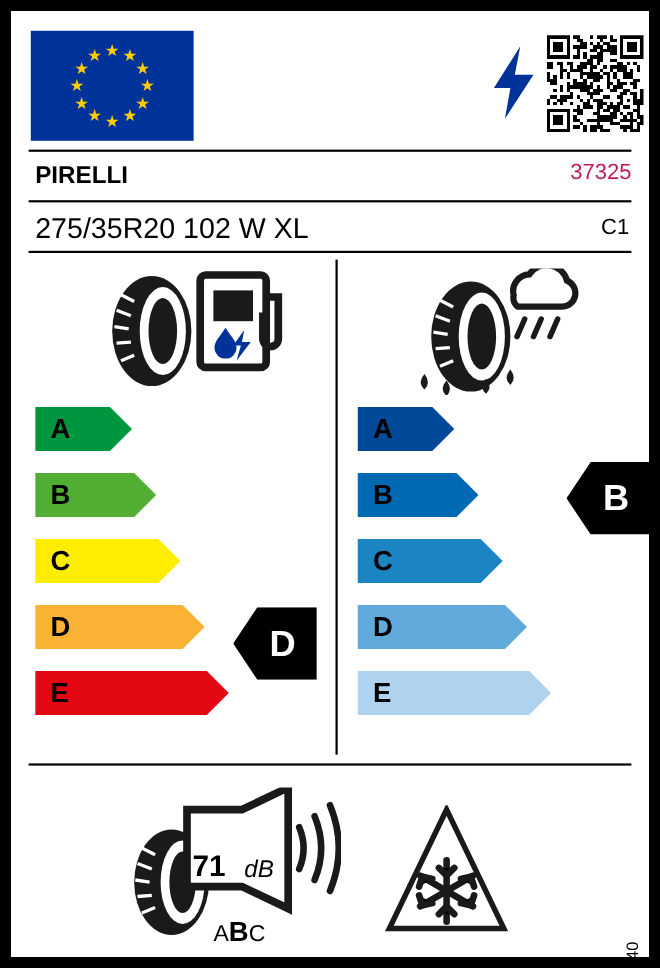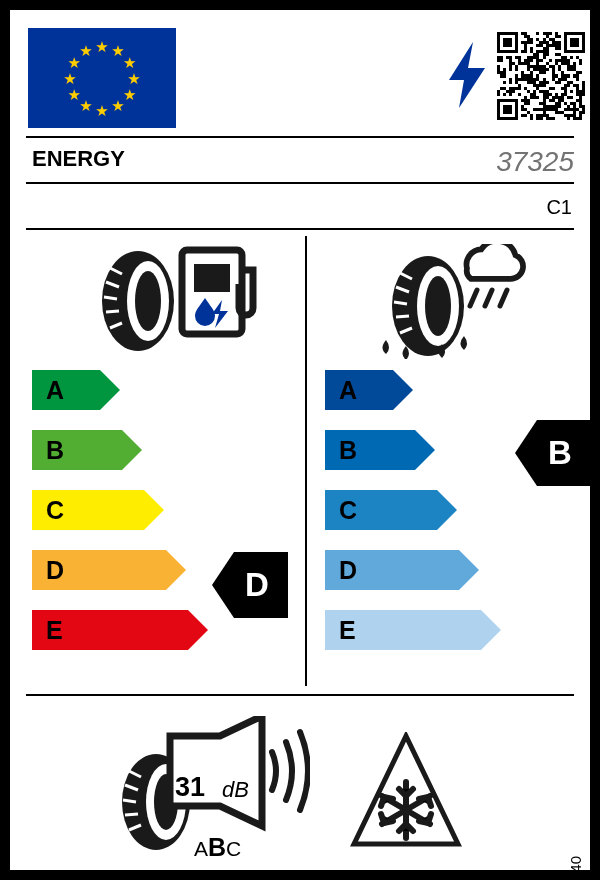--- a/index.html
+++ b/index.html
@@ -82,23 +82,22 @@
     left: 22px;
     top: 136px;
     font-size: 22px;
     font-weight: bold;
     color: #000;
   }
   .sku {
     position: absolute;
     right: 16px;
     top: 136px;
-    font-size: 28px;
-    color: #737373;
-    font-style: italic;
+    font-size: 20px;
+    color: #be185d;
   }
   .tyre-size {
     position: absolute;
     left: 22px;
     top: 182px;
     font-size: 26px;
     color: #000;
   }
   .class-code {
     position: absolute;
@@ -214,22 +213,23 @@
         <path d="M0 0h1v1h-1zM1 0h1v1h-1zM2 0h1v1h-1zM3 0h1v1h-1zM4 0h1v1h-1zM5 0h1v1h-1zM6 0h1v1h-1zM8 0h1v1h-1zM9 0h1v1h-1zM13 0h1v1h-1zM15 0h1v1h-1zM16 0h1v1h-1zM17 0h1v1h-1zM19 0h1v1h-1zM22 0h1v1h-1zM23 0h1v1h-1zM24 0h1v1h-1zM25 0h1v1h-1zM26 0h1v1h-1zM27 0h1v1h-1zM28 0h1v1h-1zM0 1h1v1h-1zM6 1h1v1h-1zM9 1h1v1h-1zM10 1h1v1h-1zM16 1h1v1h-1zM19 1h1v1h-1zM20 1h1v1h-1zM22 1h1v1h-1zM28 1h1v1h-1zM0 2h1v1h-1zM2 2h1v1h-1zM3 2h1v1h-1zM4 2h1v1h-1zM6 2h1v1h-1zM10 2h1v1h-1zM11 2h1v1h-1zM13 2h1v1h-1zM15 2h1v1h-1zM17 2h1v1h-1zM18 2h1v1h-1zM22 2h1v1h-1zM24 2h1v1h-1zM25 2h1v1h-1zM26 2h1v1h-1zM28 2h1v1h-1zM0 3h1v1h-1zM2 3h1v1h-1zM3 3h1v1h-1zM4 3h1v1h-1zM6 3h1v1h-1zM8 3h1v1h-1zM9 3h1v1h-1zM10 3h1v1h-1zM11 3h1v1h-1zM14 3h1v1h-1zM15 3h1v1h-1zM16 3h1v1h-1zM18 3h1v1h-1zM19 3h1v1h-1zM20 3h1v1h-1zM22 3h1v1h-1zM24 3h1v1h-1zM25 3h1v1h-1zM26 3h1v1h-1zM28 3h1v1h-1zM0 4h1v1h-1zM2 4h1v1h-1zM3 4h1v1h-1zM4 4h1v1h-1zM6 4h1v1h-1zM9 4h1v1h-1zM13 4h1v1h-1zM14 4h1v1h-1zM16 4h1v1h-1zM17 4h1v1h-1zM18 4h1v1h-1zM19 4h1v1h-1zM20 4h1v1h-1zM22 4h1v1h-1zM24 4h1v1h-1zM25 4h1v1h-1zM26 4h1v1h-1zM28 4h1v1h-1zM0 5h1v1h-1zM6 5h1v1h-1zM9 5h1v1h-1zM11 5h1v1h-1zM15 5h1v1h-1zM16 5h1v1h-1zM19 5h1v1h-1zM20 5h1v1h-1zM22 5h1v1h-1zM28 5h1v1h-1zM0 6h1v1h-1zM1 6h1v1h-1zM2 6h1v1h-1zM3 6h1v1h-1zM4 6h1v1h-1zM5 6h1v1h-1zM6 6h1v1h-1zM8 6h1v1h-1zM9 6h1v1h-1zM11 6h1v1h-1zM13 6h1v1h-1zM14 6h1v1h-1zM15 6h1v1h-1zM16 6h1v1h-1zM22 6h1v1h-1zM23 6h1v1h-1zM24 6h1v1h-1zM25 6h1v1h-1zM26 6h1v1h-1zM27 6h1v1h-1zM28 6h1v1h-1zM12 7h1v1h-1zM13 7h1v1h-1zM15 7h1v1h-1zM16 7h1v1h-1zM19 7h1v1h-1zM20 7h1v1h-1zM0 8h1v1h-1zM1 8h1v1h-1zM3 8h1v1h-1zM4 8h1v1h-1zM6 8h1v1h-1zM7 8h1v1h-1zM10 8h1v1h-1zM11 8h1v1h-1zM12 8h1v1h-1zM13 8h1v1h-1zM15 8h1v1h-1zM21 8h1v1h-1zM22 8h1v1h-1zM24 8h1v1h-1zM26 8h1v1h-1zM0 9h1v1h-1zM1 9h1v1h-1zM4 9h1v1h-1zM7 9h1v1h-1zM9 9h1v1h-1zM10 9h1v1h-1zM11 9h1v1h-1zM13 9h1v1h-1zM14 9h1v1h-1zM17 9h1v1h-1zM19 9h1v1h-1zM20 9h1v1h-1zM21 9h1v1h-1zM22 9h1v1h-1zM23 9h1v1h-1zM27 9h1v1h-1zM4 10h1v1h-1zM5 10h1v1h-1zM7 10h1v1h-1zM8 10h1v1h-1zM9 10h1v1h-1zM10 10h1v1h-1zM13 10h1v1h-1zM16 10h1v1h-1zM19 10h1v1h-1zM21 10h1v1h-1zM22 10h1v1h-1zM23 10h1v1h-1zM25 10h1v1h-1zM27 10h1v1h-1zM0 11h1v1h-1zM4 11h1v1h-1zM6 11h1v1h-1zM10 11h1v1h-1zM11 11h1v1h-1zM12 11h1v1h-1zM13 11h1v1h-1zM14 11h1v1h-1zM15 11h1v1h-1zM17 11h1v1h-1zM18 11h1v1h-1zM20 11h1v1h-1zM23 11h1v1h-1zM24 11h1v1h-1zM25 11h1v1h-1zM0 12h1v1h-1zM2 12h1v1h-1zM4 12h1v1h-1zM6 12h1v1h-1zM10 12h1v1h-1zM12 12h1v1h-1zM13 12h1v1h-1zM14 12h1v1h-1zM15 12h1v1h-1zM16 12h1v1h-1zM18 12h1v1h-1zM20 12h1v1h-1zM23 12h1v1h-1zM24 12h1v1h-1zM25 12h1v1h-1zM0 13h1v1h-1zM1 13h1v1h-1zM2 13h1v1h-1zM8 13h1v1h-1zM11 13h1v1h-1zM14 13h1v1h-1zM15 13h1v1h-1zM18 13h1v1h-1zM21 13h1v1h-1zM26 13h1v1h-1zM27 13h1v1h-1zM1 14h1v1h-1zM2 14h1v1h-1zM6 14h1v1h-1zM8 14h1v1h-1zM9 14h1v1h-1zM10 14h1v1h-1zM11 14h1v1h-1zM13 14h1v1h-1zM18 14h1v1h-1zM19 14h1v1h-1zM21 14h1v1h-1zM22 14h1v1h-1zM23 14h1v1h-1zM25 14h1v1h-1zM26 14h1v1h-1zM4 15h1v1h-1zM6 15h1v1h-1zM7 15h1v1h-1zM8 15h1v1h-1zM9 15h1v1h-1zM10 15h1v1h-1zM11 15h1v1h-1zM12 15h1v1h-1zM13 15h1v1h-1zM15 15h1v1h-1zM18 15h1v1h-1zM20 15h1v1h-1zM21 15h1v1h-1zM22 15h1v1h-1zM26 15h1v1h-1zM2 16h1v1h-1zM4 16h1v1h-1zM6 16h1v1h-1zM10 16h1v1h-1zM11 16h1v1h-1zM12 16h1v1h-1zM14 16h1v1h-1zM15 16h1v1h-1zM16 16h1v1h-1zM19 16h1v1h-1zM20 16h1v1h-1zM23 16h1v1h-1zM24 16h1v1h-1zM28 16h1v1h-1zM7 17h1v1h-1zM12 17h1v1h-1zM13 17h1v1h-1zM14 17h1v1h-1zM15 17h1v1h-1zM22 17h1v1h-1zM23 17h1v1h-1zM25 17h1v1h-1zM26 17h1v1h-1zM28 17h1v1h-1zM1 18h1v1h-1zM2 18h1v1h-1zM4 18h1v1h-1zM5 18h1v1h-1zM6 18h1v1h-1zM7 18h1v1h-1zM9 18h1v1h-1zM13 18h1v1h-1zM17 18h1v1h-1zM18 18h1v1h-1zM21 18h1v1h-1zM22 18h1v1h-1zM26 18h1v1h-1zM28 18h1v1h-1zM0 19h1v1h-1zM3 19h1v1h-1zM4 19h1v1h-1zM5 19h1v1h-1zM10 19h1v1h-1zM12 19h1v1h-1zM14 19h1v1h-1zM15 19h1v1h-1zM16 19h1v1h-1zM22 19h1v1h-1zM24 19h1v1h-1zM26 19h1v1h-1zM27 19h1v1h-1zM28 19h1v1h-1zM0 20h1v1h-1zM2 20h1v1h-1zM4 20h1v1h-1zM7 20h1v1h-1zM11 20h1v1h-1zM12 20h1v1h-1zM15 20h1v1h-1zM16 20h1v1h-1zM17 20h1v1h-1zM19 20h1v1h-1zM21 20h1v1h-1zM22 20h1v1h-1zM26 20h1v1h-1zM27 20h1v1h-1zM28 20h1v1h-1zM9 21h1v1h-1zM11 21h1v1h-1zM12 21h1v1h-1zM13 21h1v1h-1zM15 21h1v1h-1zM16 21h1v1h-1zM18 21h1v1h-1zM19 21h1v1h-1zM20 21h1v1h-1zM21 21h1v1h-1zM23 21h1v1h-1zM24 21h1v1h-1zM27 21h1v1h-1zM0 22h1v1h-1zM1 22h1v1h-1zM2 22h1v1h-1zM3 22h1v1h-1zM4 22h1v1h-1zM5 22h1v1h-1zM6 22h1v1h-1zM8 22h1v1h-1zM9 22h1v1h-1zM10 22h1v1h-1zM15 22h1v1h-1zM17 22h1v1h-1zM18 22h1v1h-1zM20 22h1v1h-1zM21 22h1v1h-1zM26 22h1v1h-1zM27 22h1v1h-1zM0 23h1v1h-1zM6 23h1v1h-1zM9 23h1v1h-1zM10 23h1v1h-1zM14 23h1v1h-1zM15 23h1v1h-1zM19 23h1v1h-1zM20 23h1v1h-1zM22 23h1v1h-1zM24 23h1v1h-1zM25 23h1v1h-1zM27 23h1v1h-1zM0 24h1v1h-1zM2 24h1v1h-1zM3 24h1v1h-1zM4 24h1v1h-1zM6 24h1v1h-1zM8 24h1v1h-1zM15 24h1v1h-1zM16 24h1v1h-1zM17 24h1v1h-1zM18 24h1v1h-1zM19 24h1v1h-1zM20 24h1v1h-1zM23 24h1v1h-1zM25 24h1v1h-1zM27 24h1v1h-1zM28 24h1v1h-1zM0 25h1v1h-1zM2 25h1v1h-1zM3 25h1v1h-1zM4 25h1v1h-1zM6 25h1v1h-1zM8 25h1v1h-1zM9 25h1v1h-1zM12 25h1v1h-1zM13 25h1v1h-1zM14 25h1v1h-1zM15 25h1v1h-1zM16 25h1v1h-1zM17 25h1v1h-1zM18 25h1v1h-1zM19 25h1v1h-1zM22 25h1v1h-1zM23 25h1v1h-1zM24 25h1v1h-1zM25 25h1v1h-1zM26 25h1v1h-1zM28 25h1v1h-1zM0 26h1v1h-1zM2 26h1v1h-1zM3 26h1v1h-1zM4 26h1v1h-1zM6 26h1v1h-1zM10 26h1v1h-1zM15 26h1v1h-1zM19 26h1v1h-1zM20 26h1v1h-1zM21 26h1v1h-1zM25 26h1v1h-1zM27 26h1v1h-1zM28 26h1v1h-1zM0 27h1v1h-1zM6 27h1v1h-1zM8 27h1v1h-1zM9 27h1v1h-1zM11 27h1v1h-1zM13 27h1v1h-1zM14 27h1v1h-1zM15 27h1v1h-1zM16 27h1v1h-1zM22 27h1v1h-1zM23 27h1v1h-1zM24 27h1v1h-1zM25 27h1v1h-1zM27 27h1v1h-1zM0 28h1v1h-1zM1 28h1v1h-1zM2 28h1v1h-1zM3 28h1v1h-1zM4 28h1v1h-1zM5 28h1v1h-1zM6 28h1v1h-1zM11 28h1v1h-1zM13 28h1v1h-1zM14 28h1v1h-1zM16 28h1v1h-1zM17 28h1v1h-1zM18 28h1v1h-1zM23 28h1v1h-1zM25 28h1v1h-1zM26 28h1v1h-1zM27 28h1v1h-1z" fill="#000"></path>
       </svg>
   </div>
 
   <div class="hline" style="left:16px; top:126px; width:548px;"></div>
   <div class="hline" style="left:16px; top:172px; width:548px;"></div>
   <div class="hline" style="left:16px; top:218px; width:548px;"></div>
   <div class="hline" style="left:16px; top:684px; width:548px;"></div>
   <div class="vline" style="left:295px; top:226px; height:450px;"></div>
 
-  <div class="brand">ENERGY</div>
+  <div class="brand">PIRELLI</div>
   <div class="sku">37325</div>
+  <div class="tyre-size">275/35R20 102 W XL</div>
   <div class="class-code">C1</div>
 
   <div class="pictogram" style="left:80px; top:234px;">
     <svg width="170" height="110" viewBox="0 0 170 110">
 
       <g>
         <ellipse cx="48" cy="57" rx="36" ry="50" fill="#1a1a1a"></ellipse>
         <ellipse cx="58" cy="57" rx="21" ry="40" fill="#ffffff"></ellipse>
         <ellipse cx="58" cy="57" rx="13" ry="30" fill="#1a1a1a"></ellipse>
         <g stroke="#ffffff" stroke-width="3">
@@ -385,21 +385,21 @@
         <polygon points="60,20 110,20 152,0 152,110 110,90 60,90" fill="#ffffff" stroke="#1a1a1a" stroke-width="7"></polygon>
       </g>
 
       <g fill="none" stroke="#1a1a1a" stroke-width="6" stroke-linecap="round">
         <path d="M162 36 q8 19 0 38"></path>
         <path d="M176 26 q12 29 0 58"></path>
         <path d="M190 16 q16 39 0 78"></path>
       </g>
     </svg>
   </div>
-  <div class="noise-db" style="left:165px; top:762px;">31</div>
+  <div class="noise-db" style="left:165px; top:762px;">71</div>
   <div class="noise-unit" style="left:212px; top:767px;">dB</div>
   <div class="noise-classes" style="left:184px; top:823px;text-align:center;">
     <span>A</span><b>B</b><span>C</span>
   </div>
 
   <div class="pictogram" style="left:340px; top:722px;">
     <svg width="112" height="120" viewBox="0 0 112 120">
       <path d="M56 4 L108 112 L4 112 Z" fill="none" stroke="#1a1a1a" stroke-width="5"></path>
       <g stroke="#1a1a1a" stroke-width="6" stroke-linecap="round" transform="translate(56,78)">
         <path d="M0 -28 L0 28"></path>

